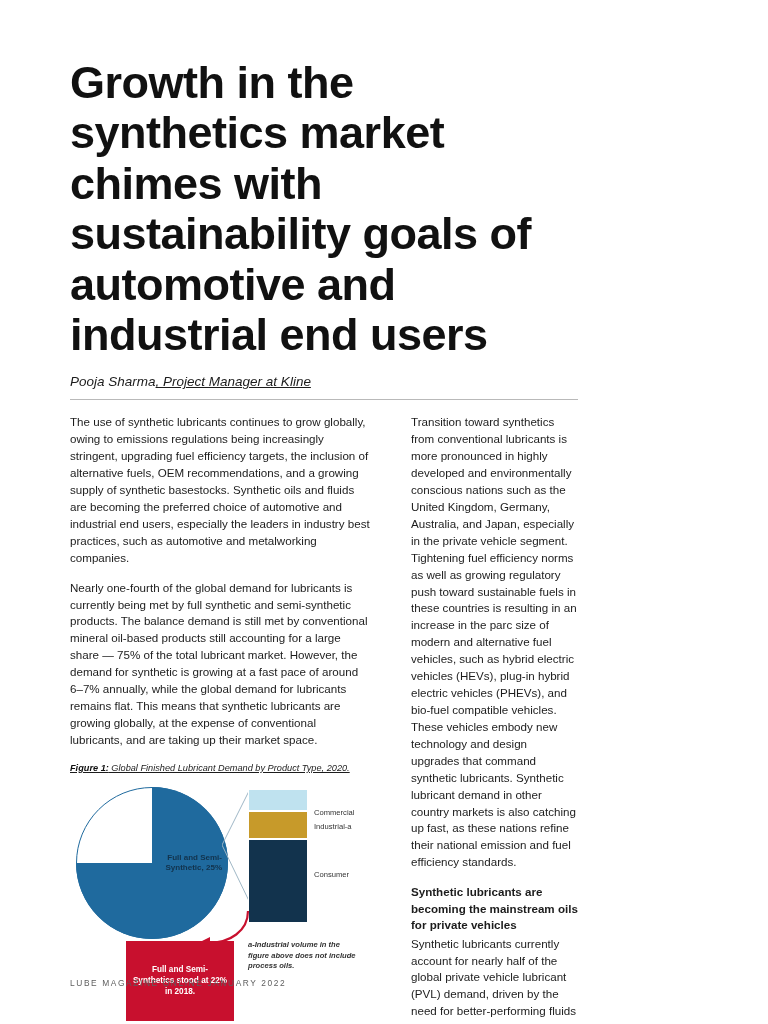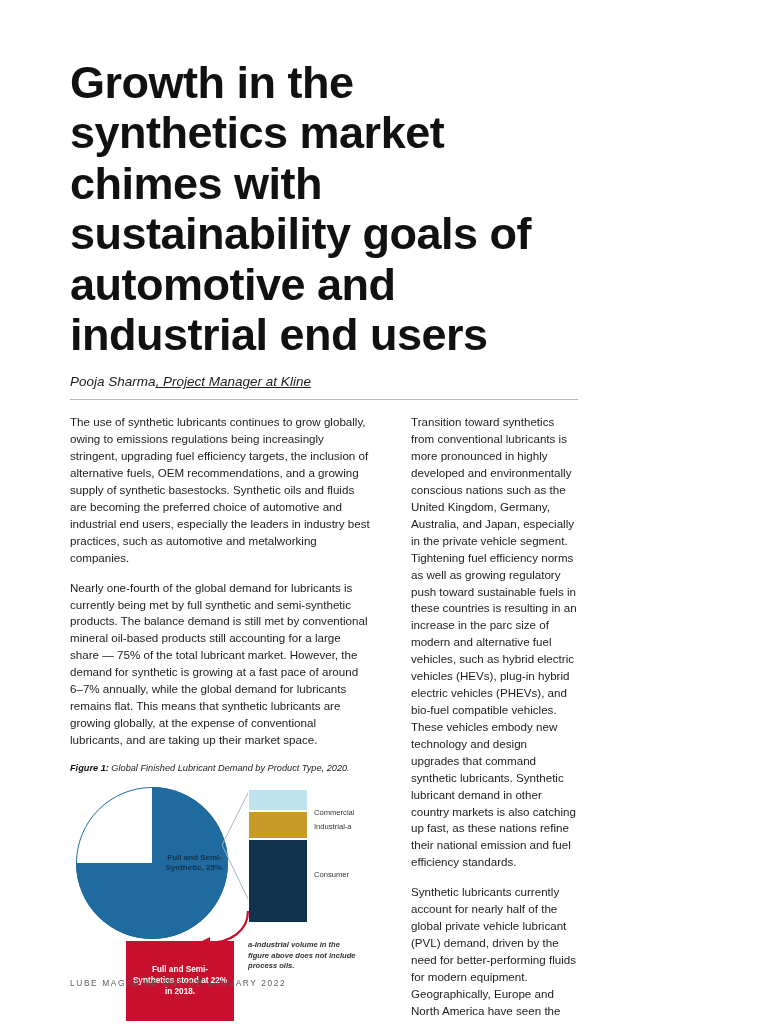--- a/index.html
+++ b/index.html
@@ -68,20 +68,21 @@
   }
   
   .figure {
     margin-top: 4px;
   }
   .fig-caption {
     font-size: 9.2px;
     font-style: italic;
     color: #1c1c1c;
     margin-bottom: 6px;
+    text-decoration: underline;
   }
   .fig-caption b {
     font-style: italic;
     font-weight: bold;
     color: #0f0f0f;
   }
   .fig-body {
     position: relative;
     width: 301px;
     height: 215px;
@@ -266,20 +267,21 @@
           <div class="callout">Full and Semi-Synthetics stood at 22% in 2018.</div>
 
           <div class="footnote">a-Industrial volume in the figure above does not include process oils.</div>
 
         </div>
       </div>
     </div>
 
     <div class="col">
       <p>Transition toward synthetics from conventional lubricants is more pronounced in highly developed and environmentally conscious nations such as the United Kingdom, Germany, Australia, and Japan, especially in the private vehicle segment. Tightening fuel efficiency norms as well as growing regulatory push toward sustainable fuels in these countries is resulting in an increase in the parc size of modern and alternative fuel vehicles, such as hybrid electric vehicles (HEVs), plug-in hybrid electric vehicles (PHEVs), and bio-fuel compatible vehicles. These vehicles embody new technology and design upgrades that command synthetic lubricants. Synthetic lubricant demand in other country markets is also catching up fast, as these nations refine their national emission and fuel efficiency standards.</p>
+      <div class="subhead">Synthetic lubricants are becoming the mainstream oils for private vehicles</div>
       <p>Synthetic lubricants currently account for nearly half of the global private vehicle lubricant (PVL) demand, driven by the need for better-performing fluids for modern equipment. Geographically, Europe and North America have seen the strongest growth in full synthetic and semi-synthetic lubricants, primarily driven by the private vehicles market. Many advanced European countries, such as the United Kingdom and Germany, have largely adopted synthetic lubricants in the private vehicles category. Synthetic oils account for penetration levels as high as 70% in PVL in these countries. In North America as well, the penetration of synthetic oils in PVL is well above 60% in the United States and Canada.</p>
     </div>
 
   </div>
 
   <div class="footer">LUBE MAGAZINE ONLINE JANUARY 2022</div>
 
 </div>
 
 </body></html>

